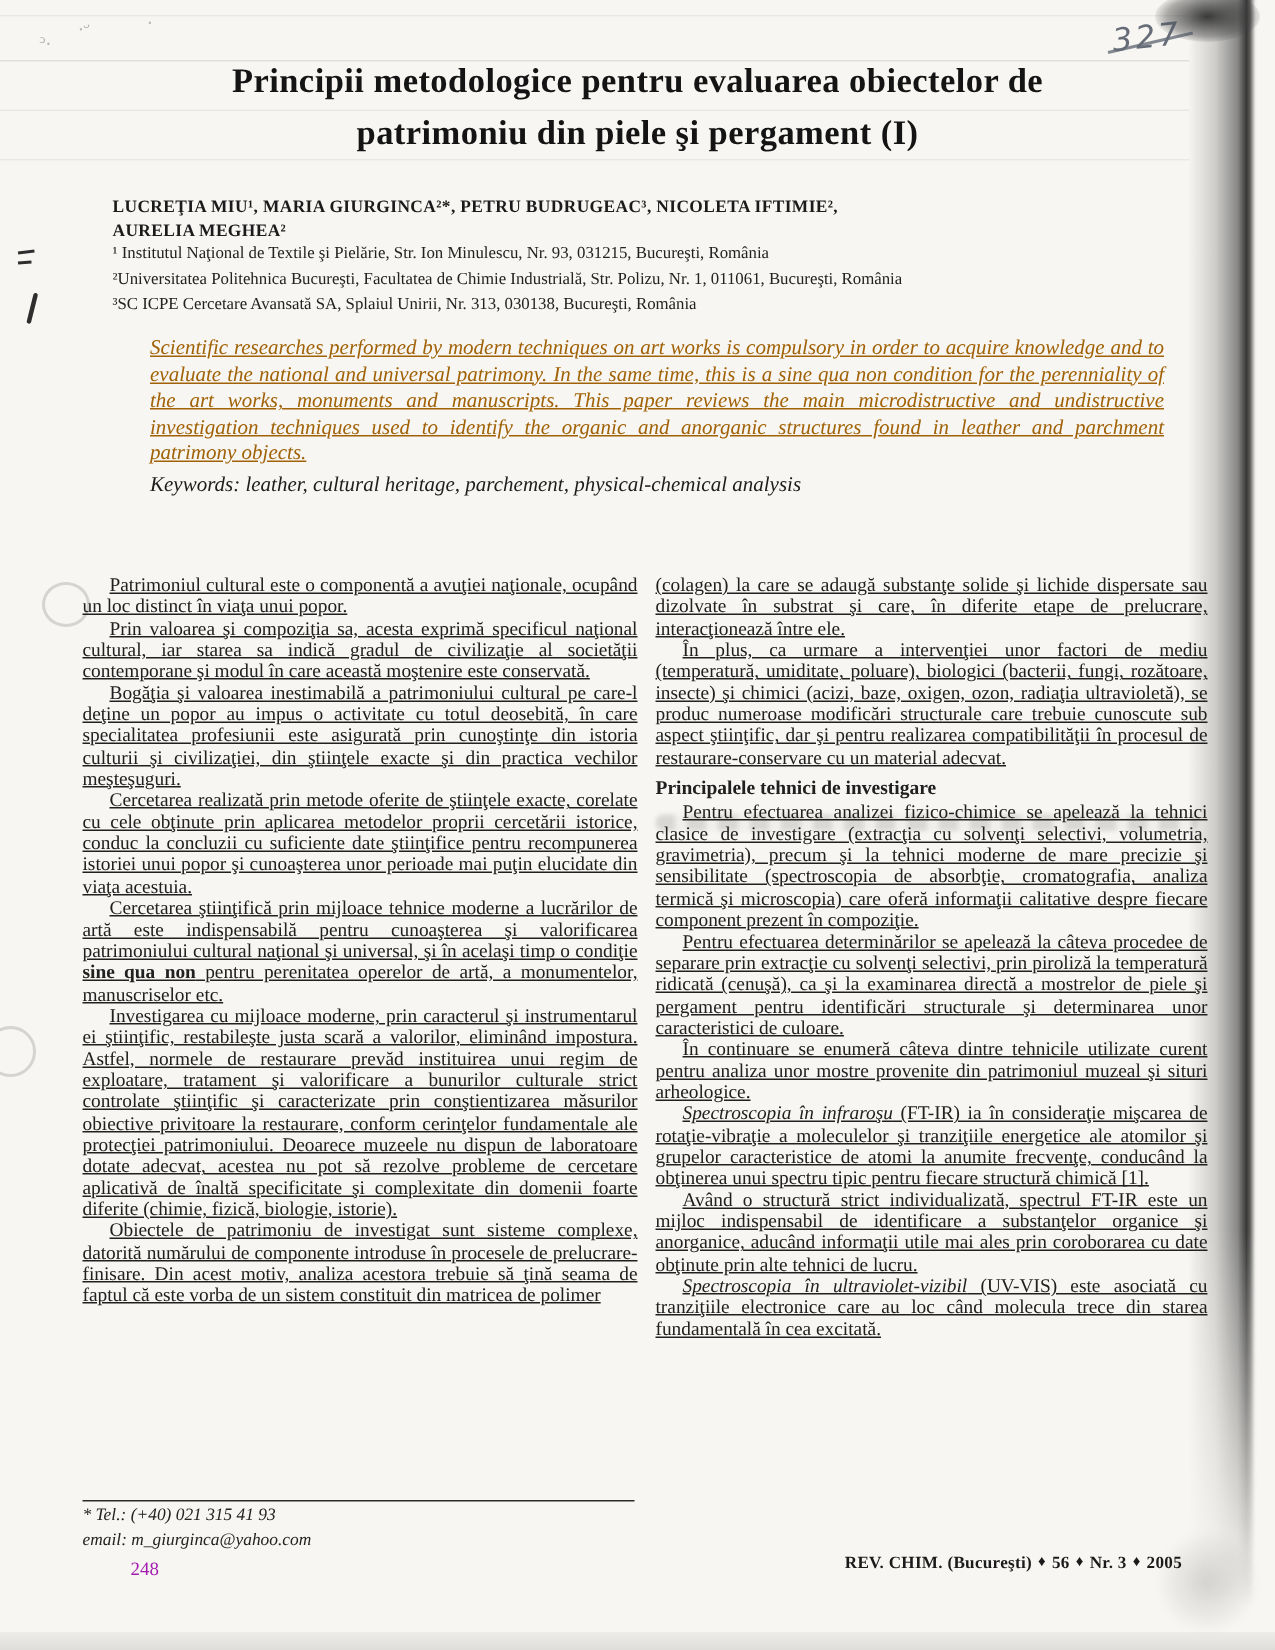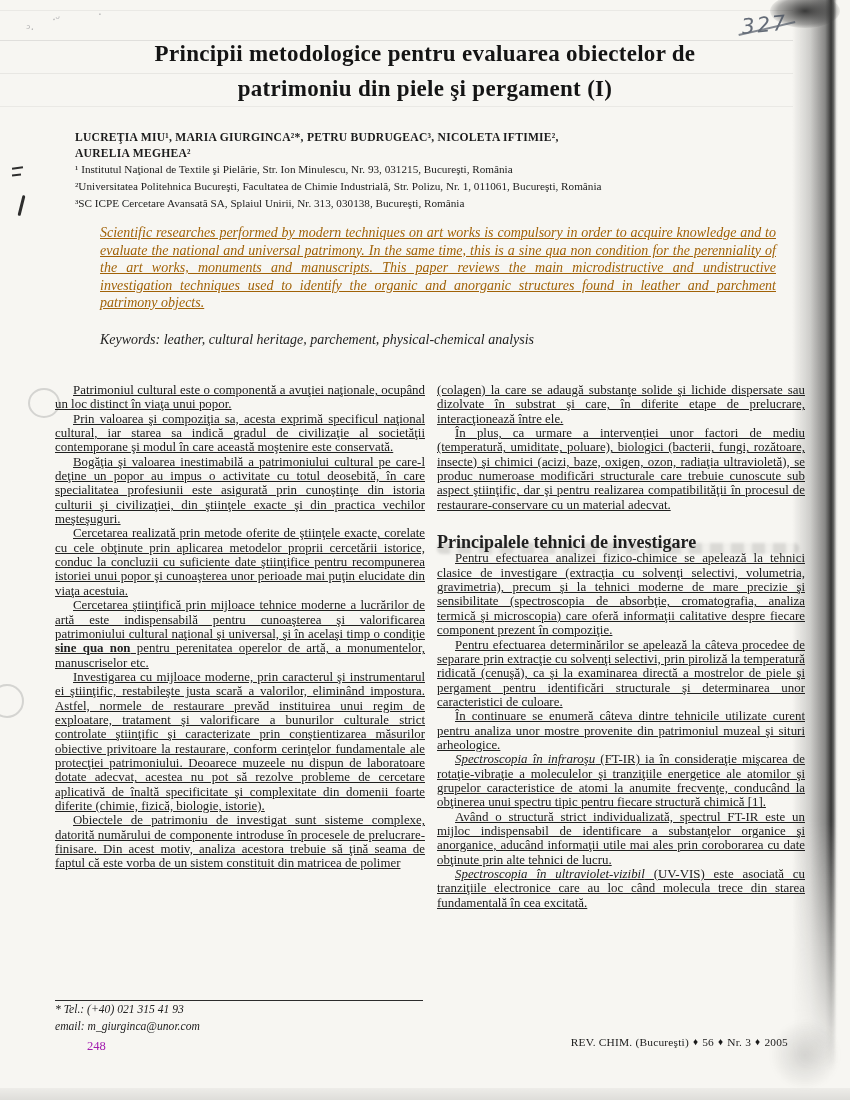--- a/index.html
+++ b/index.html
@@ -12,38 +12,38 @@
          font-weight:bold;font-size:23px;line-height:35px;letter-spacing:.3px;color:#141414;}
   .authors{position:absolute;left:75px;top:130px;width:700px;font-weight:bold;
            font-size:11.6px;line-height:16px;letter-spacing:.25px;color:#1b1b1b;}
   .affils{position:absolute;left:75px;top:161px;width:710px;font-size:11.2px;
           line-height:16.8px;color:#222;}
 
   
   .abstract{position:absolute;left:100px;top:224px;width:676px;font-style:italic;
             font-size:14px;line-height:17.6px;text-align:justify;color:#a16207;text-decoration:underline;}
   .keywords{position:absolute;left:100px;top:316px;width:676px;font-style:italic;
-            font-size:14px;color:#1d1d1d;margin-top:16px;}
+            font-size:14px;color:#1d1d1d;}
 
   
   .col{position:absolute;top:383px;width:370px;text-align:justify;
        font-size:12.9px;line-height:14.35px;color:#202020;}
   #col-left{left:55px;}
   #col-right{left:437px;width:368px;}
   .blk-p{text-indent:18px;text-decoration:underline;}
   .blk-p.noind{text-indent:0;}
-  .blk-h{font-weight:bold;margin-top:23px;margin-bottom:2px;font-size:18px;}
+  .blk-h{font-weight:bold;margin-top:6px;margin-bottom:2px;font-size:13px;}
   .sg-b{font-weight:bold;}
   .sg-i{font-style:italic;}
 
   
   .footnote{position:absolute;left:55px;top:1000px;width:368px;border-top:1.2px solid #2c2c2c;
             font-style:italic;font-size:11.6px;line-height:17px;padding-top:0;color:#222;}
   .pageno{position:absolute;left:57px;top:1039px;font-size:12.6px;color:#a21caf;margin-left:30px;}
-  .journal{position:absolute;right:62px;top:1036px;font-size:11.4px;font-weight:normal;
+  .journal{position:absolute;right:62px;top:1036px;font-size:11.4px;font-weight:bold;
            color:#1b1b1b;letter-spacing:.2px;}
   .journal .dia{font-size:10px;padding:0 4px;position:relative;top:-1px;}
 
   
   .hand{position:absolute;left:742px;top:12px;width:60px;height:34px;
         font-family:"DejaVu Sans", sans-serif;font-style:italic;font-size:21px;
         color:#4c5563;transform:rotate(-6deg);letter-spacing:2px;opacity:.85;}
   .hand .strike{position:absolute;left:-4px;top:15px;width:58px;height:2px;
         background:#4c5563;transform:rotate(-7deg);opacity:.8;}
   .scanline{position:absolute;left:0;height:1px;background:#000;}
@@ -130,21 +130,21 @@
       <div class="blk-p"><span>Pentru efectuarea analizei fizico-chimice se apelează la tehnici clasice de investigare (extracţia cu solvenţi selectivi, volumetria, gravimetria), precum şi la tehnici moderne de mare precizie şi sensibilitate (spectroscopia de absorbţie, cromatografia, analiza termică şi microscopia) care oferă informaţii calitative despre fiecare component prezent în compoziţie.</span></div>
       <div class="blk-p"><span>Pentru efectuarea determinărilor se apelează la câteva procedee de separare prin extracţie cu solvenţi selectivi, prin piroliză la temperatură ridicată (cenuşă), ca şi la examinarea directă a mostrelor de piele şi pergament pentru identificări structurale şi determinarea unor caracteristici de culoare.</span></div>
       <div class="blk-p"><span>În continuare se enumeră câteva dintre tehnicile utilizate curent pentru analiza unor mostre provenite din patrimoniul muzeal şi situri arheologice.</span></div>
       <div class="blk-p"><span class="sg-i">Spectroscopia în infraroşu</span><span> (FT-IR) ia în consideraţie mişcarea de rotaţie-vibraţie a moleculelor şi tranziţiile energetice ale atomilor şi grupelor caracteristice de atomi la anumite frecvenţe, conducând la obţinerea unui spectru tipic pentru fiecare structură chimică [1].</span></div>
       <div class="blk-p"><span>Având o structură strict individualizată, spectrul FT-IR este un mijloc indispensabil de identificare a substanţelor organice şi anorganice, aducând informaţii utile mai ales prin coroborarea cu date obţinute prin alte tehnici de lucru.</span></div>
       <div class="blk-p"><span class="sg-i">Spectroscopia în ultraviolet-vizibil</span><span> (UV-VIS) este asociată cu tranziţiile electronice care au loc când molecula trece din starea fundamentală în cea excitată.</span></div>
     </div>
 
   <div class="footnote">
     <div>* Tel.: (+40) 021 315 41 93</div>
-    <div>email: m_giurginca@unor.com</div>
+    <div>email: m_giurginca@yahoo.com</div>
   </div>
 
   <div class="pageno">248</div>
   <div class="journal">
     <span>REV. CHIM. (Bucureşti)</span><span class="dia">♦</span><span>56</span><span class="dia">♦</span><span>Nr. 3</span><span class="dia">♦</span><span>2005</span>
   </div>
 
 </div>
 
 </body></html>

